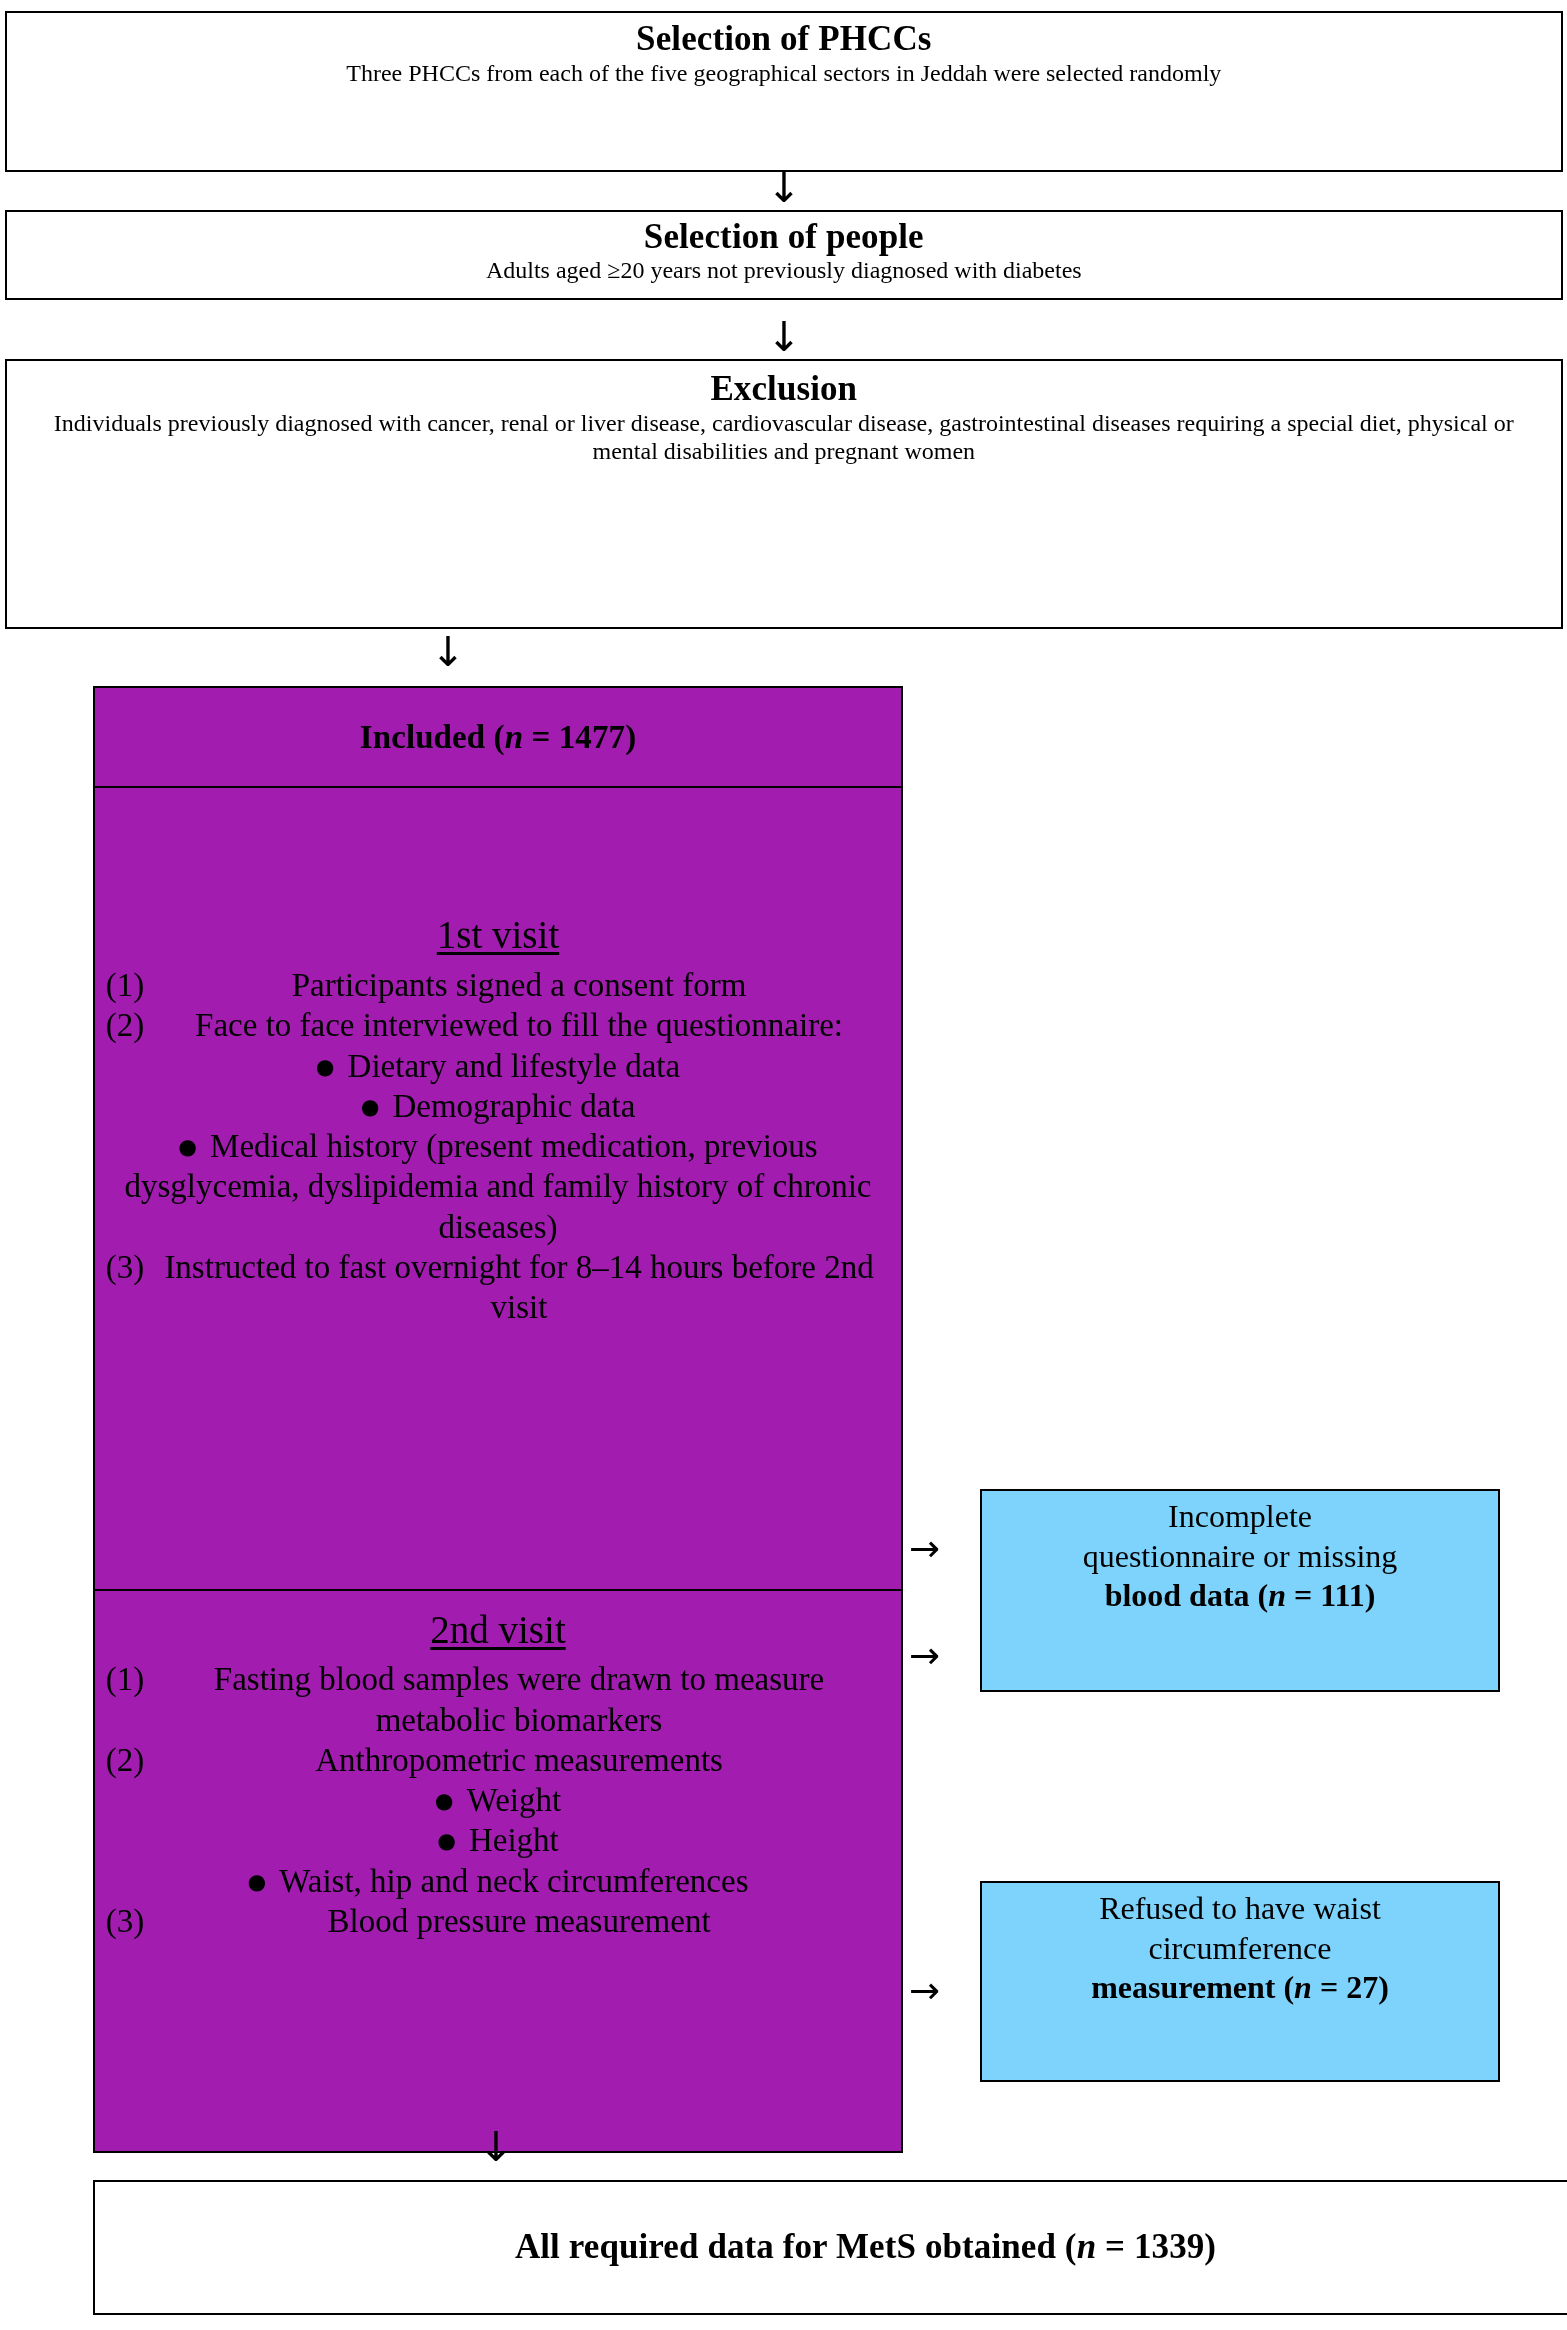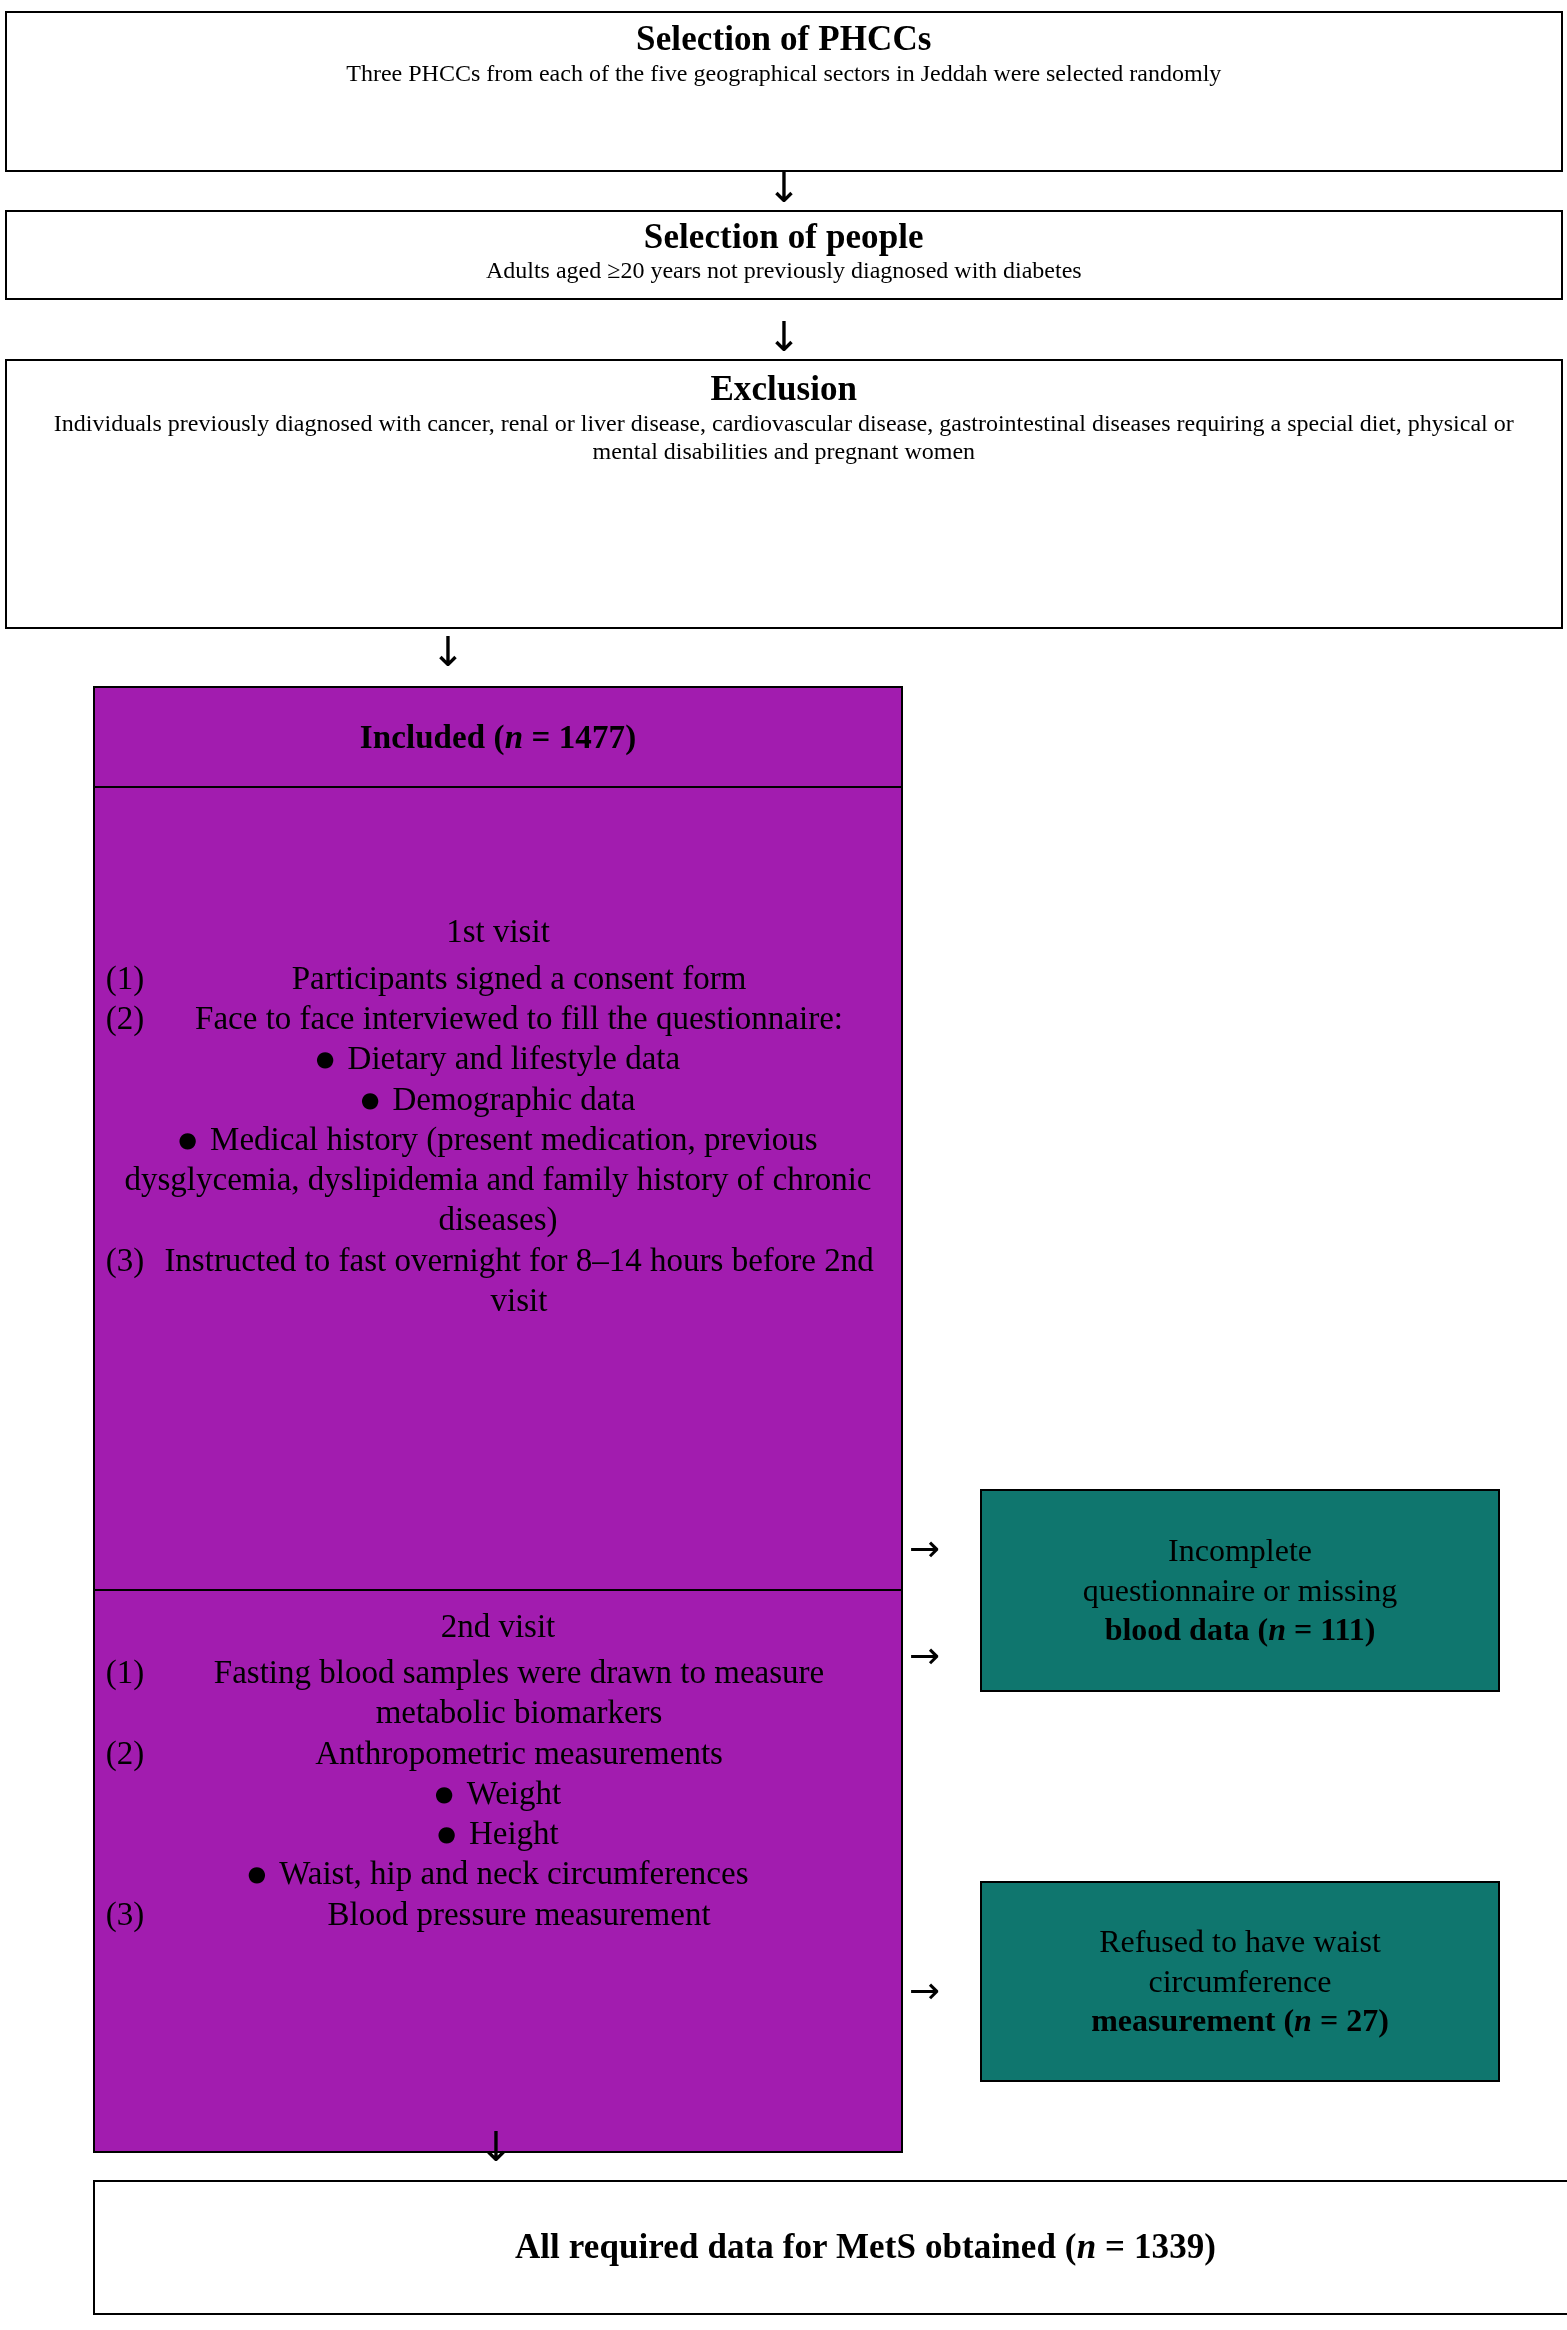--- a/index.html
+++ b/index.html
@@ -96,22 +96,23 @@
 
   .visit-section {
     box-sizing: border-box;
     text-align: center;
     padding: 8.4px 10.8px 9.6px 10.8px;
   }
   #visit1 { height: 803px; border-bottom: 2.4px solid #000; }
   #visit2 { height: 560px; }
 
   .visit-head {
-    font-size: 33px;
+    font-size: 39px;
     line-height: 1.2;
+    text-decoration: underline;
     text-underline-offset: 3.6px;
     text-decoration-thickness: 3px;
     margin-bottom: 6px;
   }
   #visit1 .visit-head { margin-top: 116px; }
   #visit2 .visit-head { margin-top: 7.2px; }
   .num-item {
     display: flex;
     font-size: 33px;
     line-height: 1.22;
@@ -141,23 +142,23 @@
     text-align: center;
   }
 
   
   .side-box {
     position: absolute;
     left: 980px;
     width: 520px;
     border: 2.4px solid #000;
     box-sizing: border-box;
-    background: #0f766e;
+    background: #7dd3fc;
     display: flex;
-    align-items: center;
+    align-items: flex-start;
     justify-content: center;
     text-align: center;
     padding: 6px 14.3px;
   }
   .side-box .box-text { font-size: 32px; line-height: 1.24; }
 
   #side-incomplete { top: 1489px; height: 203px; }
   #side-refused    { top: 1881px; height: 201px; }
 
   

